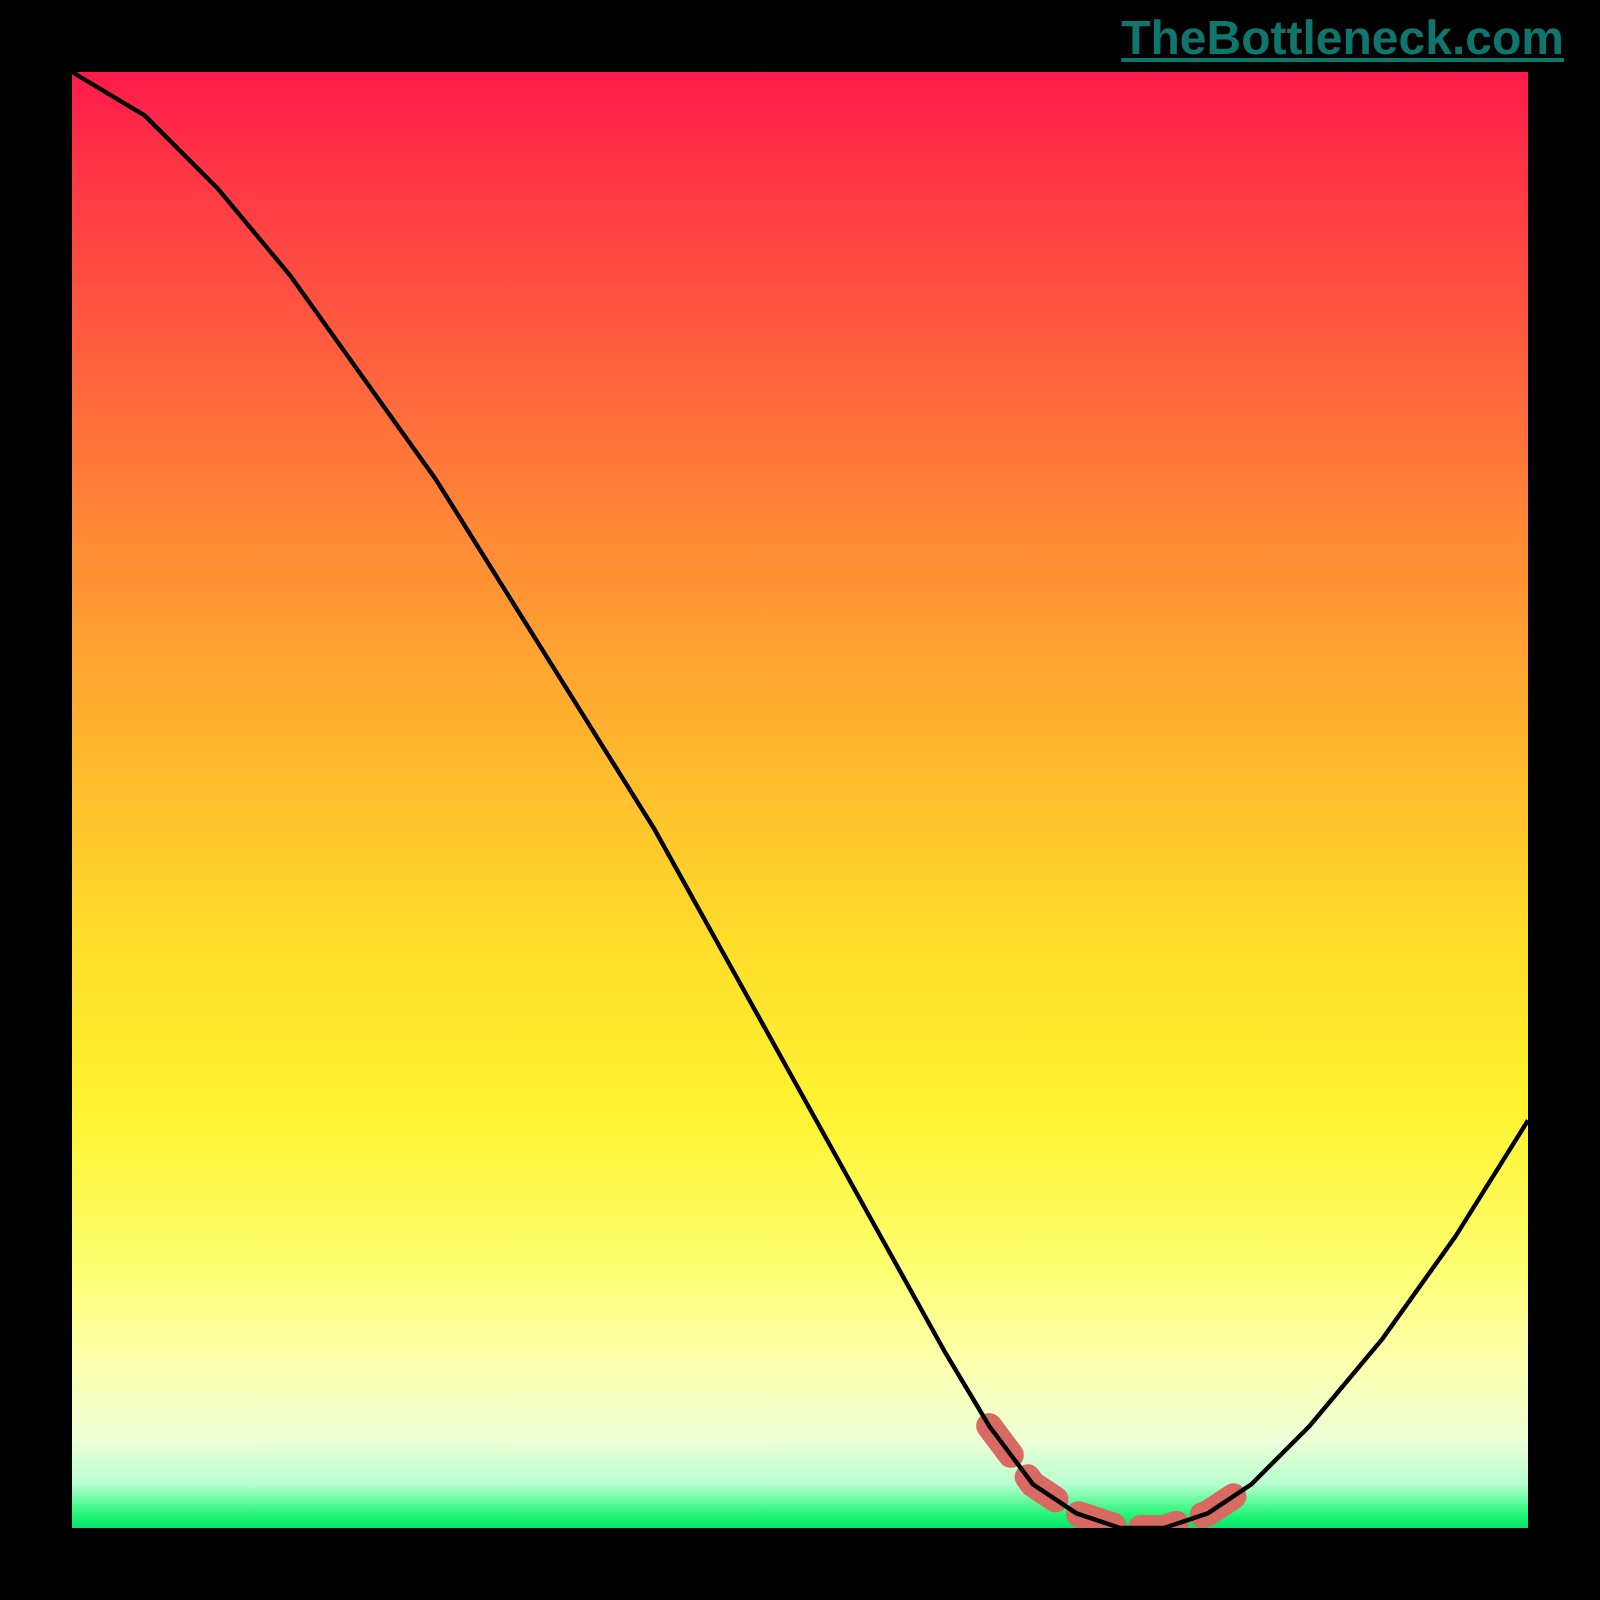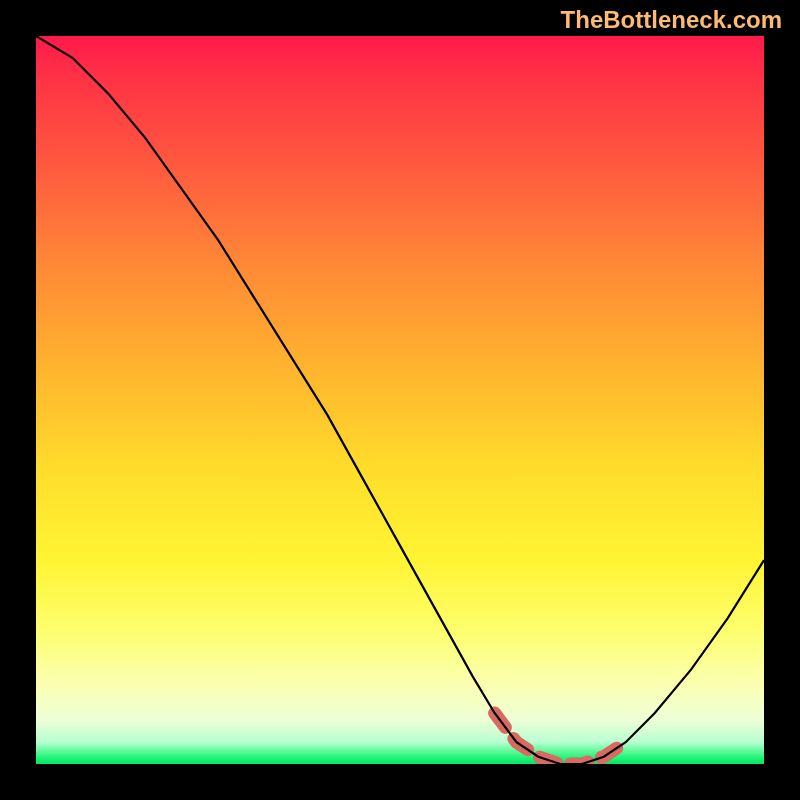--- a/index.html
+++ b/index.html
@@ -8,24 +8,25 @@
     height: 800px;
     background: #000;
     position: relative;
     font-family: Arial, sans-serif;
     overflow: hidden;
   }
   .watermark {
     position: absolute;
     top: 6px;
     right: 18px;
-    color: #fdba74;
+    color: #0f766e;
     font-size: 24px;
     font-weight: bold;
     z-index: 3;
+    text-decoration: underline;
   }
   .plot-area {
     position: absolute;
     left: 36px;
     top: 36px;
     width: 728px;
     height: 728px;
     background: linear-gradient(to bottom,
       #ff1a4a 0%,
       #ff3345 6%,

